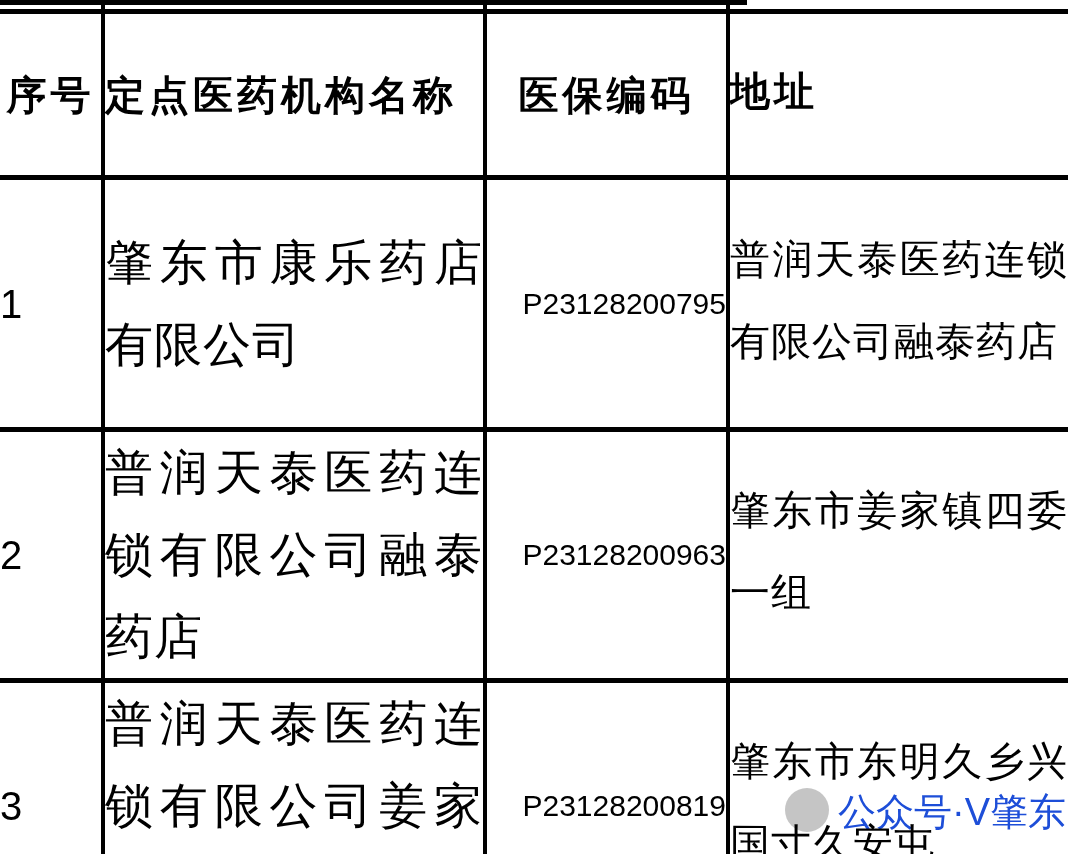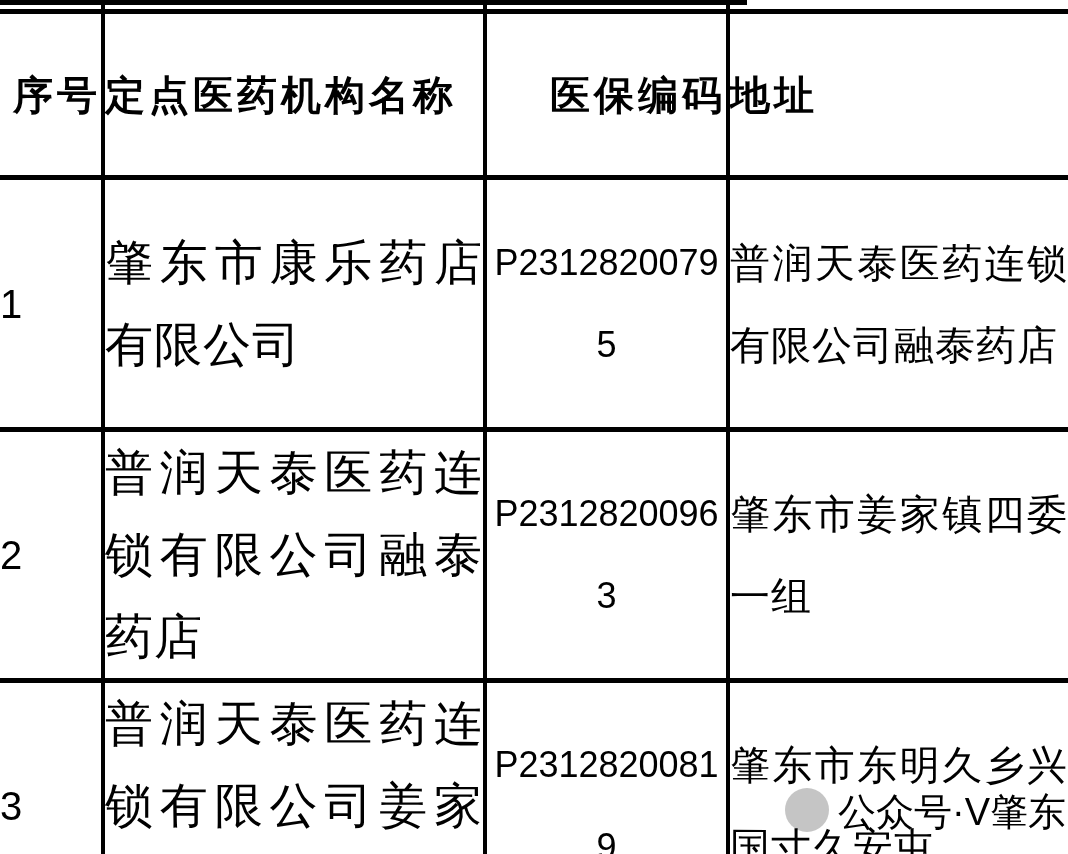--- a/index.html
+++ b/index.html
@@ -29,54 +29,54 @@
 
   
   .watermark-circle {
     position: absolute; left: 785px; top: 788px;
     width: 44px; height: 44px; border-radius: 50%;
     background: #9e9e9e; opacity: 0.6; z-index: 0;
   }
   .watermark-text {
     position: absolute; left: 838px; top: 791px;
     font-size: 38px; line-height: 42px;
-    color: #000000; white-space: nowrap; z-index: 0;
+    color: #1d4ed8; white-space: nowrap; z-index: 0;
   }
 
   table.grid {
     position: absolute; left: 0; top: 9px;
     width: 1068px;
     border-collapse: collapse;
     table-layout: fixed;
     background: transparent;
     z-index: 1;
   }
   .grid th, .grid td {
     border: 4px solid #000;
     border-top-width: 5px;
     border-bottom-width: 5px;
     vertical-align: middle;
     line-height: 82px;
     padding: 0;
     background: transparent;
   }
   .grid th:first-child, .grid td:first-child { border-left: none; }
-  .grid th:last-child,  .grid td:last-child  { border-right: none; }
+  .grid th:last-child,  .grid td:last-child  { border-right: none; font-family: Liberation Mono, monospace; }
 
   .grid th {
     font-weight: bold;
     font-size: 40px;
     letter-spacing: 4px;
-    text-align: right;
+    text-align: center;
   }
   .grid th.c-name, .grid th.c-addr { text-align: justify; margin-left: 17px; }
 
   .c-index { padding-left: 18px; padding-right: 4px;  font-size: 40px; }
   .c-name  { padding-left: 26px; padding-right: 12px; font-size: 48px; letter-spacing: 1px; text-align: justify; }
-  .c-code  { padding-left: 21px; padding-right: 22px; font-size: 36px; letter-spacing: 0;   word-break: break-all; text-align: center; }
+  .c-code  { padding-left: 21px; padding-right: 22px; font-size: 30px; letter-spacing: 0;   word-break: break-all; text-align: right; }
   .c-addr  { padding-left: 17px; padding-right: 18px; font-size: 40px; letter-spacing: 1px; text-align: justify; }
 
   tr.h-header { height: 166px; }
   tr.h-r1 { height: 252px; }
   tr.h-r2 { height: 246px; }
   tr.h-r3 { height: 162px; }
 </style>
 </head>
 <body>
 

